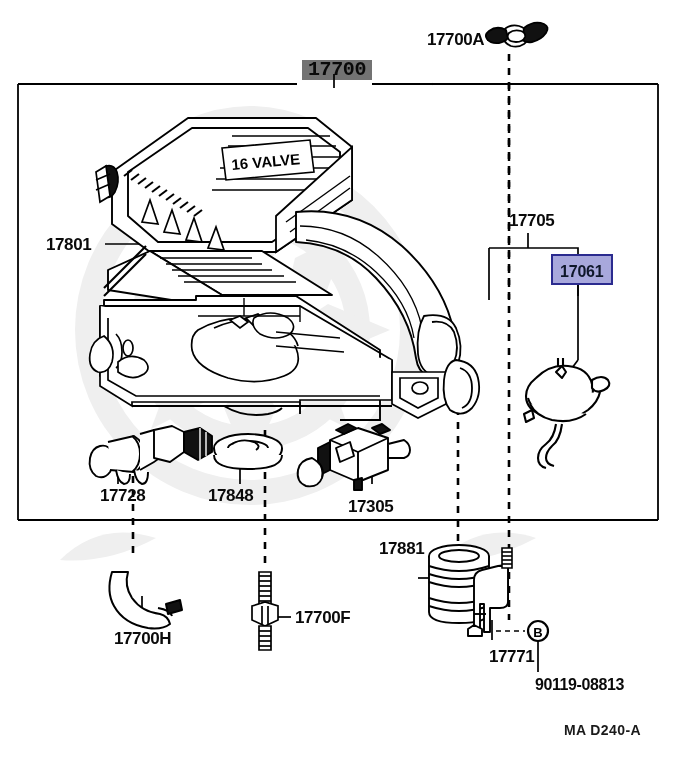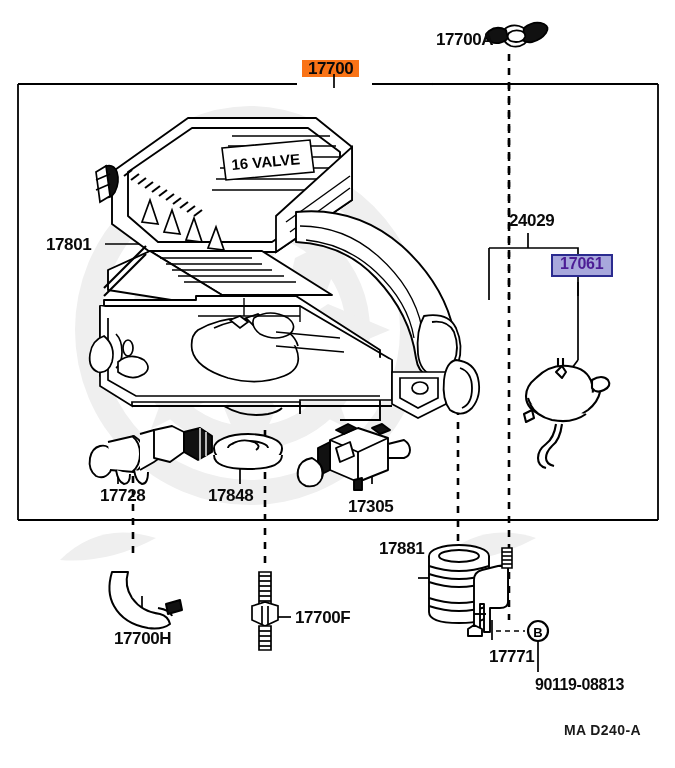--- a/index.html
+++ b/index.html
@@ -34,40 +34,40 @@
     letter-spacing: -0.4px;
     color: #0a0a0a;
     white-space: nowrap;
     line-height: 1;
   }
   .part-label.small {
     font-size: 16px;
   }
   .frame-title {
     position: absolute;
-    font-family: Liberation Sans, sans-serif;
+    font-family: Liberation Mono, monospace;
     font-weight: bold;
-    font-size: 17px;
+    font-size: 20px;
     letter-spacing: -0.4px;
     color: #0a0a0a;
-    background: #f97316;
+    background: #737373;
     padding: 0 6px;
     white-space: nowrap;
     line-height: 1;
   }
   .highlight-label {
     position: absolute;
     font-family: "Liberation Sans", sans-serif;
     font-weight: bold;
     font-size: 16px;
     letter-spacing: -0.2px;
-    color: #4c1d95;
+    color: #0f172a;
     background: #a8a8dc;
     border: 2px solid #2b2b8f;
-    padding: 0 7px 3px 7px;
+    padding: 8px 7px 3px 7px;
     white-space: nowrap;
     line-height: 1;
   }
   .footer-code {
     position: absolute;
     font-family: "Liberation Sans", sans-serif;
     font-weight: bold;
     font-size: 14px;
     letter-spacing: 0.4px;
     color: #1a1a1a;
@@ -173,21 +173,21 @@
   </svg>
 
   <svg class="svg-layer" viewBox="0 0 675 768">
     <g stroke="#000000" stroke-width="1.8" fill="#ffffff" stroke-linejoin="round">
       <path d="M506 28 q6 -4 13 -2 q7 2 9 8 q1 6 -4 10 q-6 4 -13 2 q-7 -3 -8 -9 q-1 -6 3 -9 Z" fill="#ffffff"></path>
       <path d="M506 30 q-9 -5 -17 1 q-5 4 -2 8 q4 5 12 4 q6 -1 9 -5 Z" fill="#111111"></path>
       <path d="M524 28 q10 -8 20 -4 q6 3 2 9 q-5 7 -14 9 q-6 1 -10 -2 Z" fill="#111111"></path>
       <path d="M509 33 q5 -4 12 -2 q5 2 4 6 q-2 5 -9 5 q-7 0 -8 -4 q-1 -3 1 -5 Z" fill="#ffffff"></path>
     </g>
   </svg>
-  <div class="part-label" style="left:436px; top:31px;text-align:right;">17700A</div>
+  <div class="part-label" style="left:427px; top:31px;text-align:right;">17700A</div>
 
   <svg class="svg-layer" viewBox="0 0 675 768">
 
     <g stroke="#000000" stroke-width="1.9" fill="#ffffff" stroke-linejoin="round">
 
       <path d="M112 172 L188 118 L316 118 L352 147 L352 200 L276 252 L150 252 L112 224 Z"></path>
 
       <path d="M128 172 L192 128 L308 128 L340 152 L340 196 L272 242 L158 242 L128 216 Z" fill="#ffffff"></path>
     </g>
 
@@ -327,21 +327,21 @@
       <path d="M456 360 q18 2 22 18 q4 18 -6 30 q-10 10 -22 2 q-8 -10 -6 -30 q2 -18 12 -20 Z"></path>
       <path d="M460 368 q12 4 12 20 q0 16 -10 20"></path>
     </g>
 
     <g stroke="#000000" stroke-width="1.8" fill="none">
       <path d="M224 406 q20 12 44 8 q10 -2 14 -6"></path>
     </g>
   </svg>
 
   <div class="part-label" style="left:46px; top:236px;text-align:right;">17801</div>
-  <div class="part-label" style="left:509px; top:212px;">24029</div>
+  <div class="part-label" style="left:509px; top:212px;">17705</div>
   <div class="highlight-label" style="left:551px; top:254px;">17061</div>
 
   <svg class="svg-layer" viewBox="0 0 675 768">
     <g stroke="#000000" stroke-width="2.1" fill="#ffffff" stroke-linejoin="round">
 
       <path d="M536 378 q14 -14 32 -12 q20 2 24 18 q4 16 -10 26 q-18 12 -38 6 q-18 -6 -18 -20 q0 -10 10 -18 Z"></path>
 
       <path d="M528 398 q4 14 22 18 q22 6 38 -6 q10 -8 12 -18"></path>
       <path d="M530 404 q6 12 22 16 q20 4 34 -6"></path>
 

